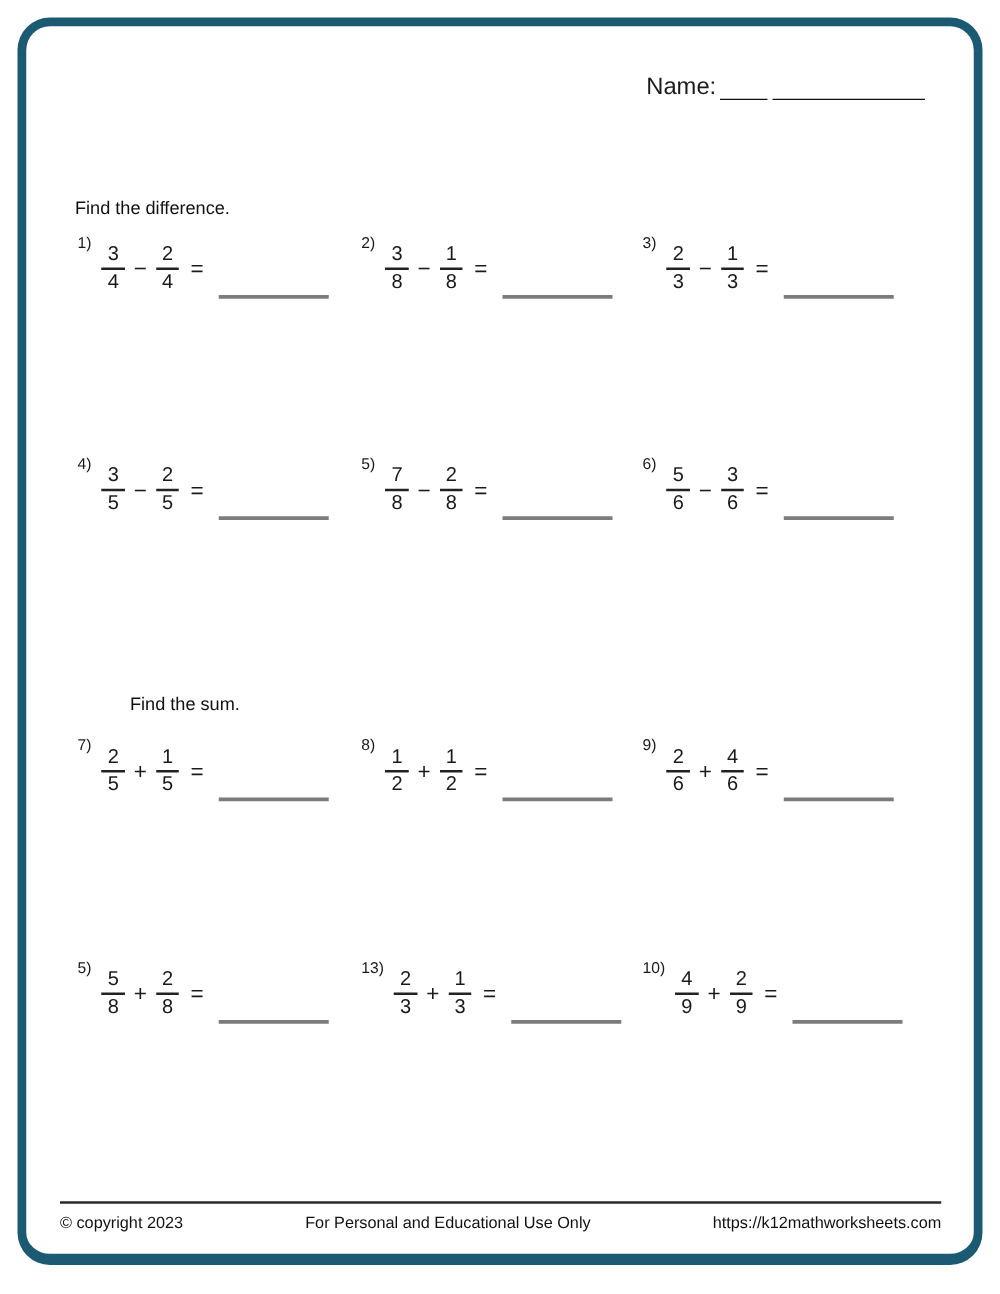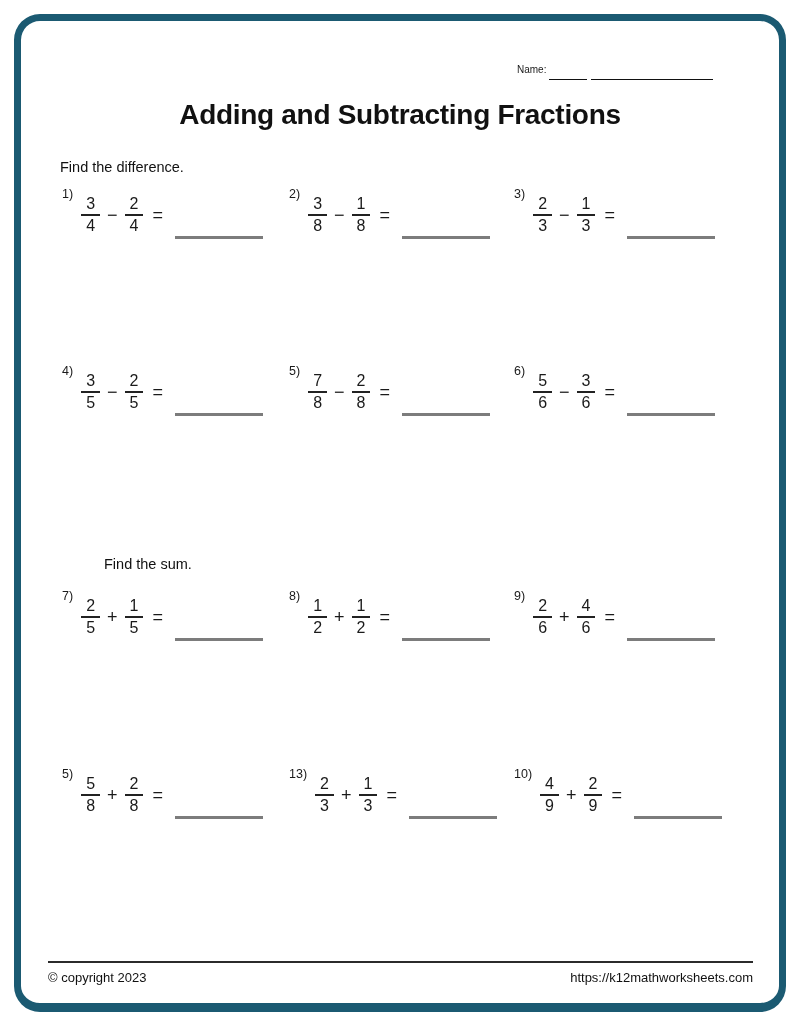--- a/index.html
+++ b/index.html
@@ -13,21 +13,21 @@
     font-family:"Liberation Sans",sans-serif;color:var(--text);overflow:hidden;
   }
   .border-frame{
     position:absolute;left:14px;top:14px;width:772px;height:998px;
     box-sizing:border-box;border:7px solid var(--border-teal);
     border-bottom-width:9px;border-radius:26px;
   }
   .name-row{
     position:absolute;left:517px;top:60px;display:flex;align-items:flex-end;
   }
-  .name-label{font-size:10px;line-height:20px;}
+  .name-label{font-size:19px;line-height:20px;}
   .name-blank{display:flex;align-items:flex-end;}
   .name-seg{height:18px;border-bottom:1.5px solid #111;}
   .name-seg1{width:38px;margin-left:3px;}
   .name-seg2{width:122px;margin-left:4px;}
   .title{
     position:absolute;left:0;top:99px;width:100%;text-align:center;
     font-size:28px;font-weight:700;letter-spacing:-0.3px;color:#111;
   }
   .section-label{position:absolute;left:60px;font-size:14.5px;color:#111;text-align:right;}
   .section-diff{top:159px;}
@@ -68,21 +68,20 @@
   <div class="border-frame"></div>
 
   <div class="name-row">
     <span class="name-label">Name:</span>
     <span class="name-blank">
       <span class="name-seg name-seg1"></span>
       <span class="name-seg name-seg2"></span>
     </span>
   </div>
 
-  <div class="title">Adding and Subtracting Fractions</div>
 
   <div class="section-label section-diff">Find the difference.</div>
 
   <div class="prow row1">
     <div class="problem">
       <span class="pnum">1)</span>
       <span class="frac">
         <span class="fnum">3</span>
         <span class="fden">4</span>
       </span>
@@ -257,15 +256,16 @@
         <span class="fden">9</span>
       </span>
       <span class="eq">=</span>
       <span class="blank"></span>
     </div>
   </div>
 
   <div class="footer-line"></div>
   <div class="footer">
     <span>© copyright 2023</span>
+    <span>For Personal and Educational Use Only</span>
     <span>https://k12mathworksheets.com</span>
   </div>
 </div>
 
 </body></html>

